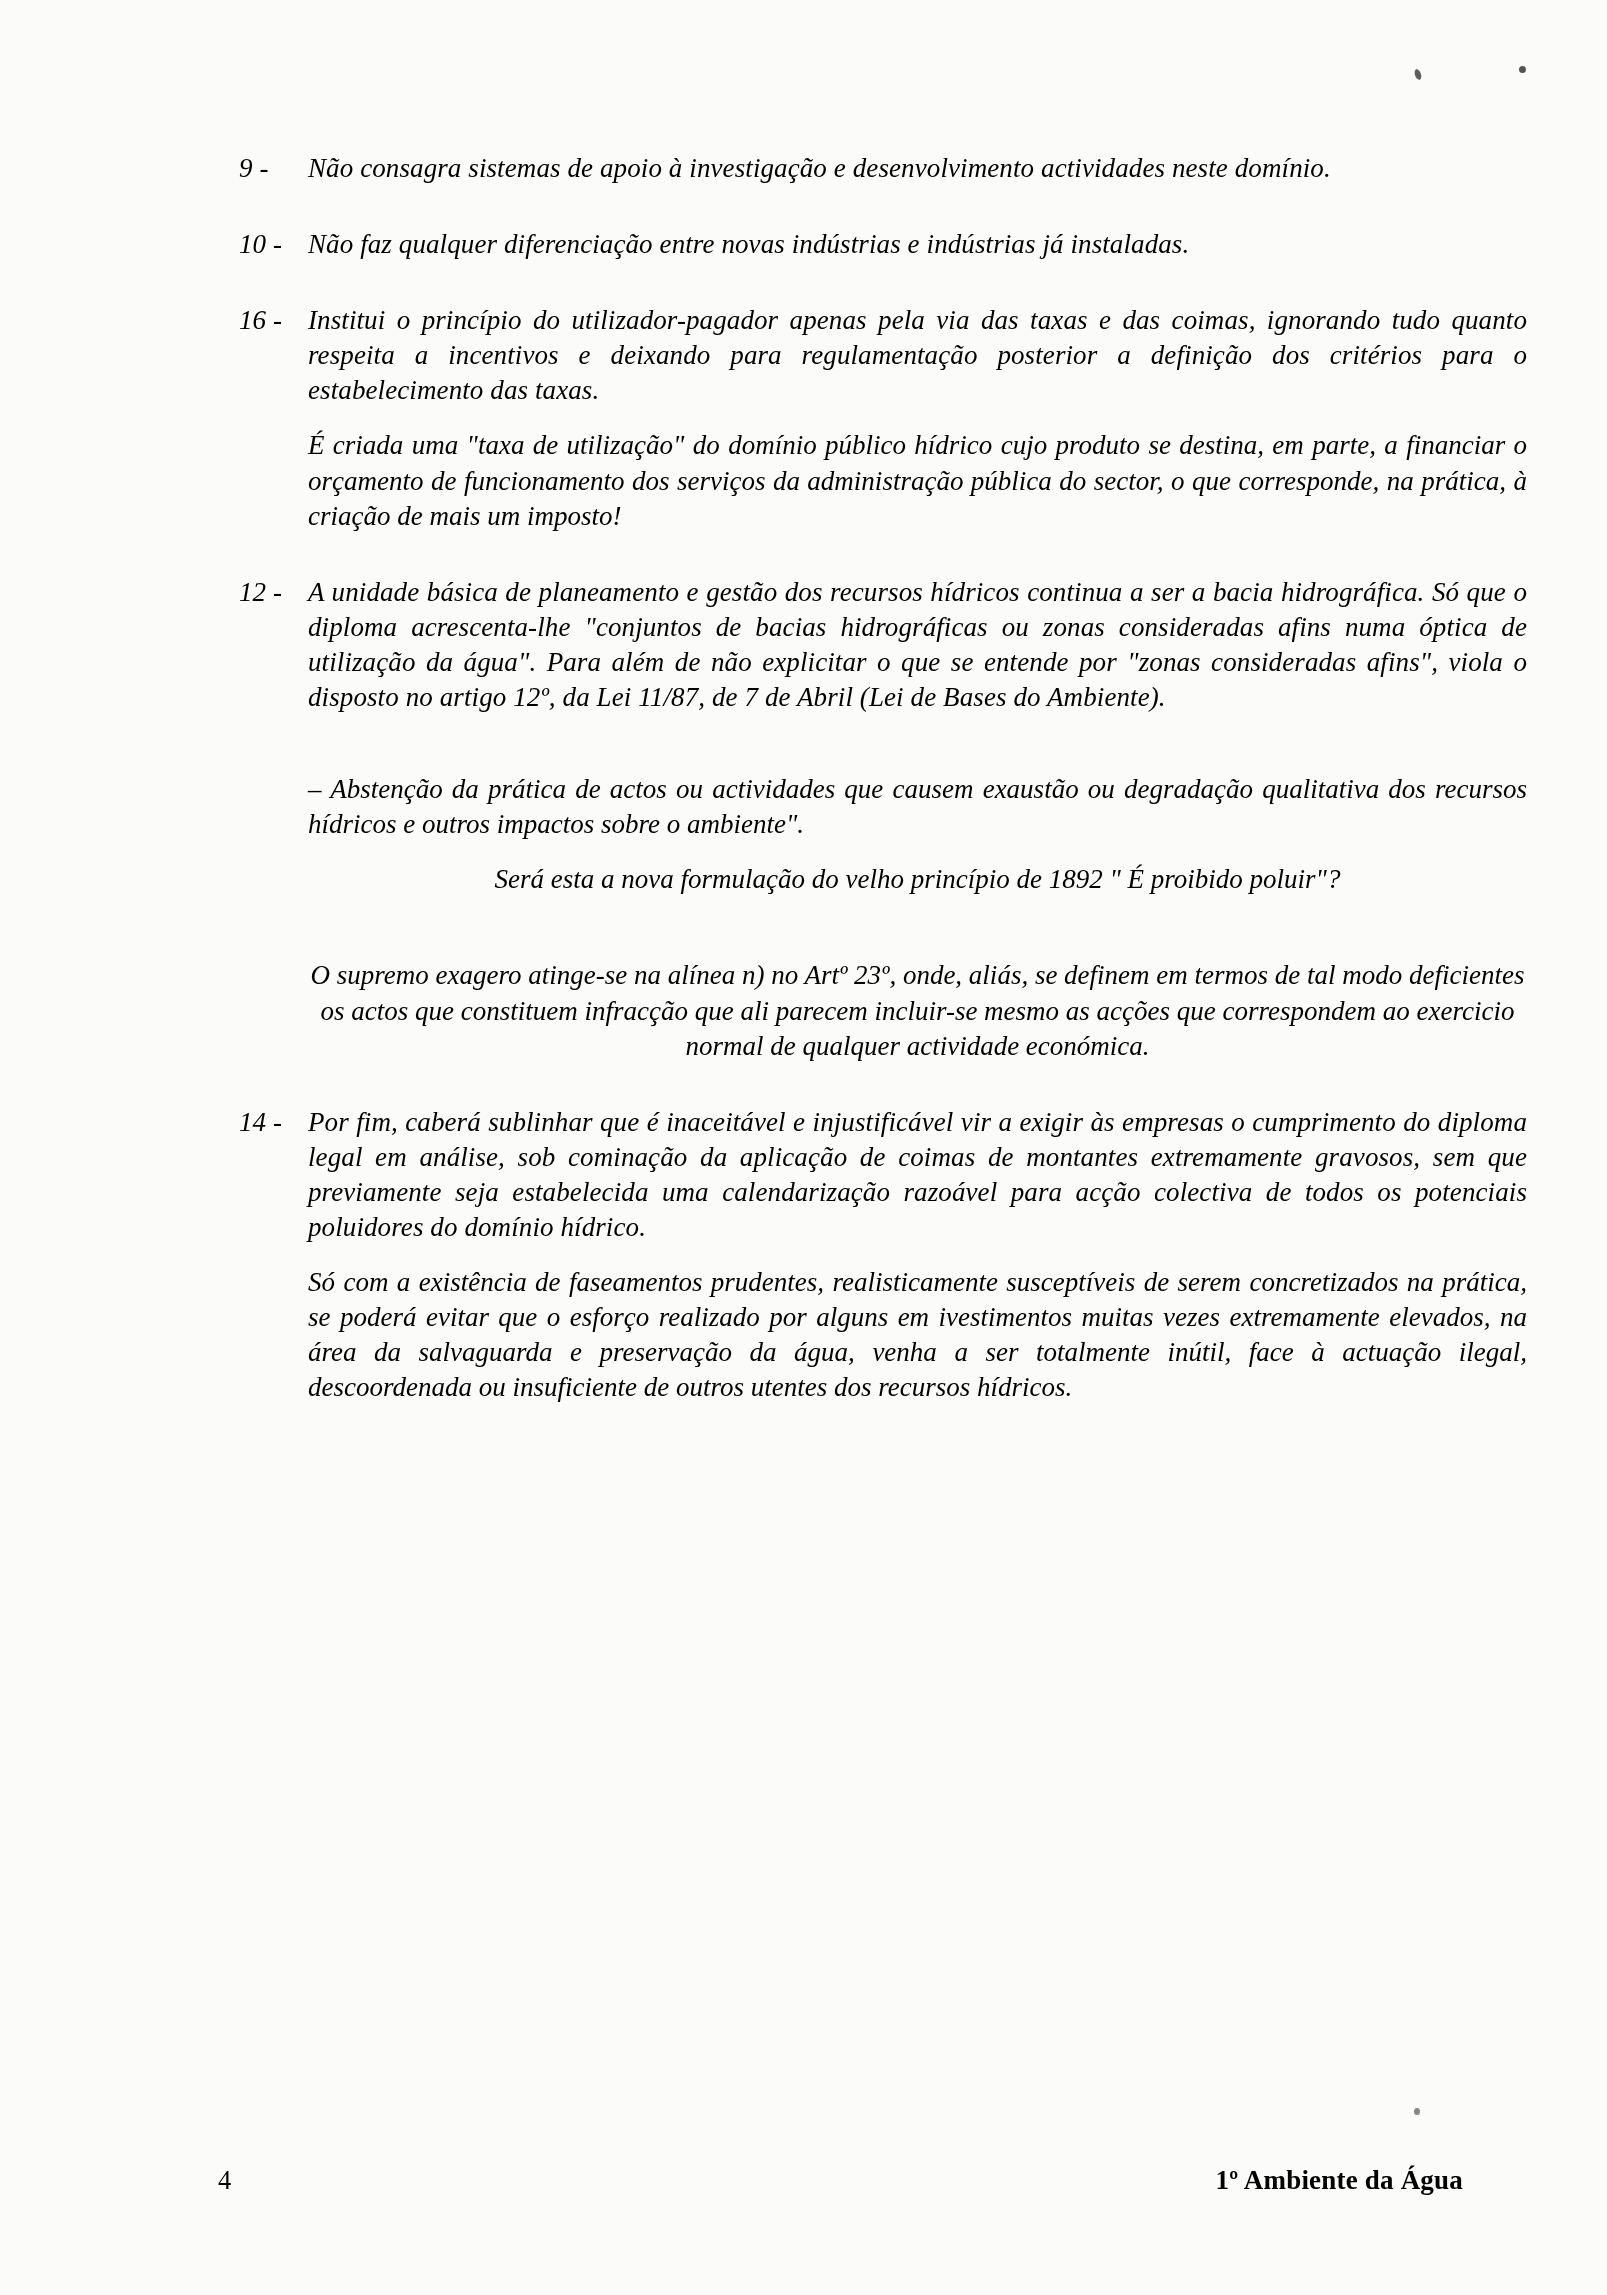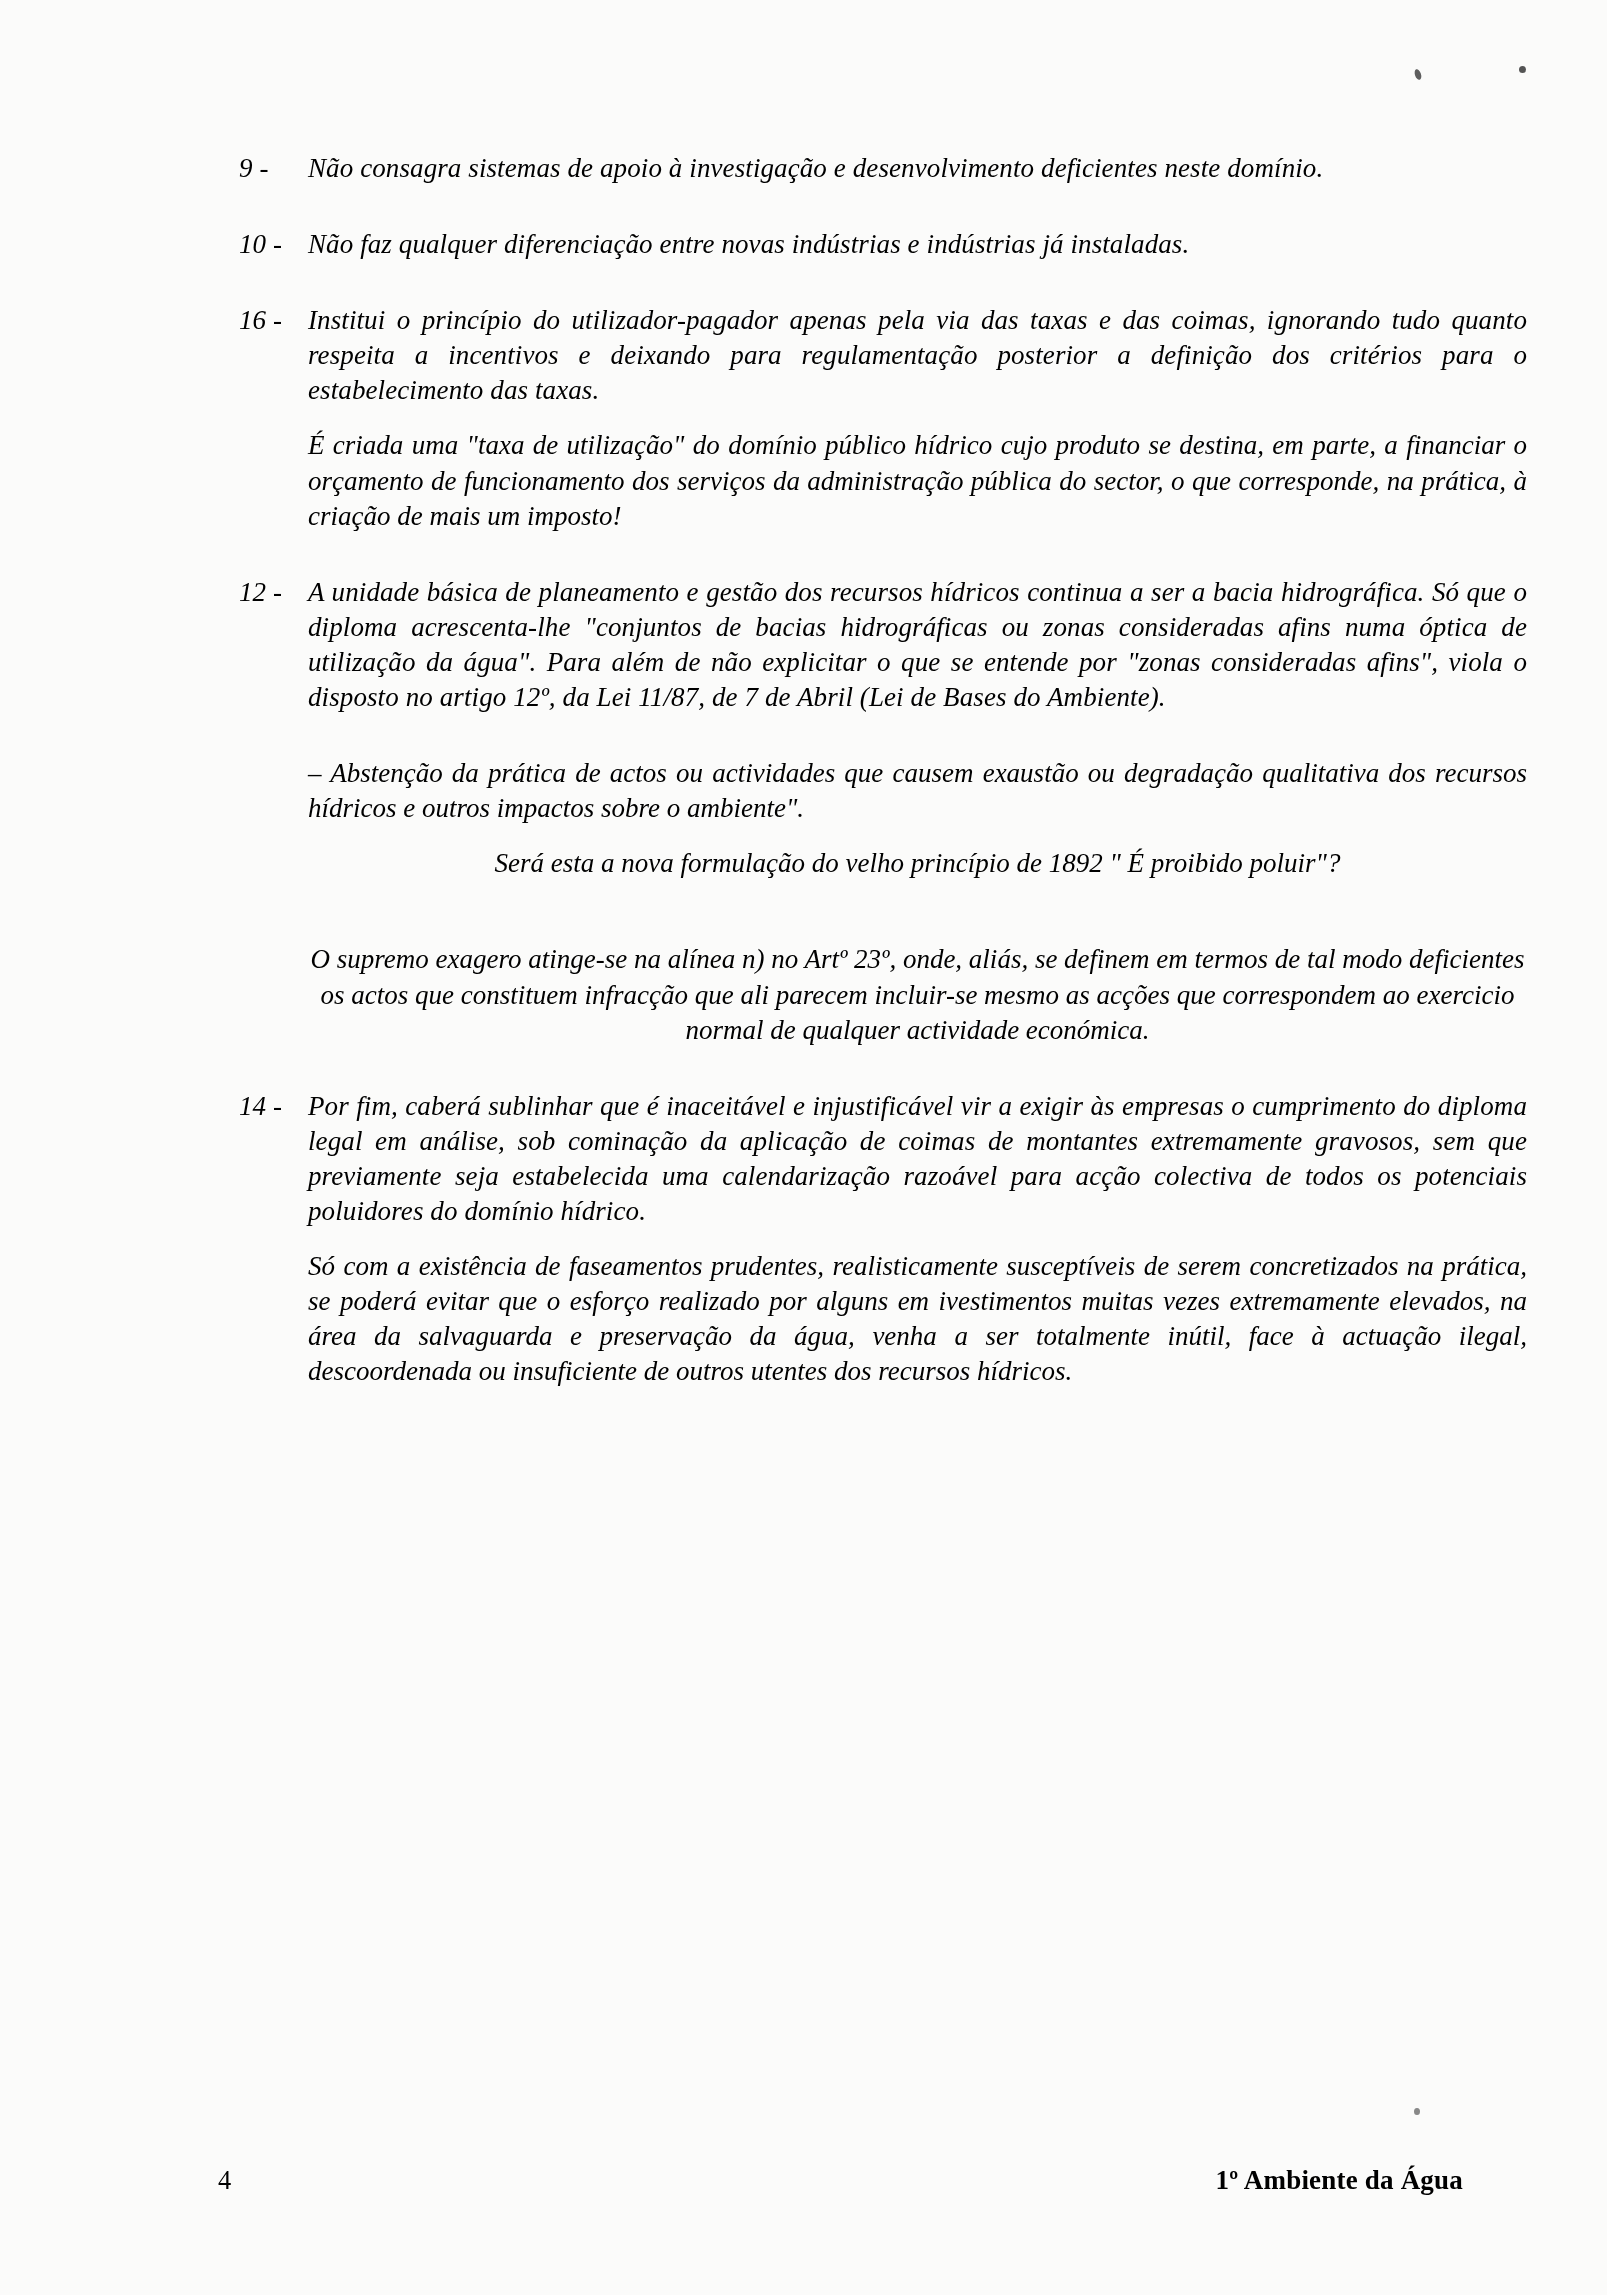--- a/index.html
+++ b/index.html
@@ -77,20 +77,21 @@
     display: flex;
     align-items: flex-start;
     font-style: italic;
     font-size: 27px;
     line-height: 1.30;
   }
   .dashitem .dbody {
     flex: 1 1 auto;
     text-align: justify;
     text-justify: inter-word;
+    margin-top: 16px;
   }
 
   .gap-lg { height: 41px; }
   .gap-sm { height: 20px; }
 
   
   .footer {
     position: absolute;
     left: 218px;
     right: 145px;
@@ -118,21 +119,21 @@
 <div class="page">
 
   <span class="scan-mark m1"></span>
   <span class="scan-mark m2"></span>
   <span class="scan-mark m3"></span>
 
   <div class="content">
 
     <div class="item tight">
       <span class="num">9 -</span>
-      <span class="body">Não consagra sistemas de apoio à investigação e desenvolvimento deficientes neste domínio.</span>
+      <span class="body">Não consagra sistemas de apoio à investigação e desenvolvimento actividades neste domínio.</span>
     </div>
 
     <div class="gap-lg"></div>
 
     <div class="item tight">
       <span class="num">10 -</span>
       <span class="body">Não faz qualquer diferenciação entre novas indústrias e indústrias já instaladas.</span>
     </div>
 
     <div class="gap-lg"></div>

